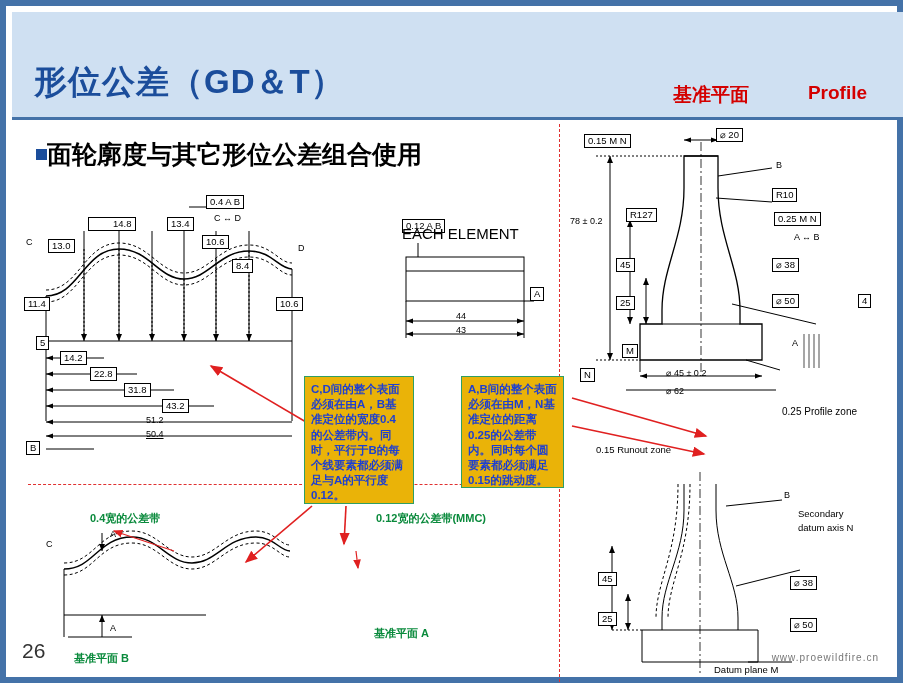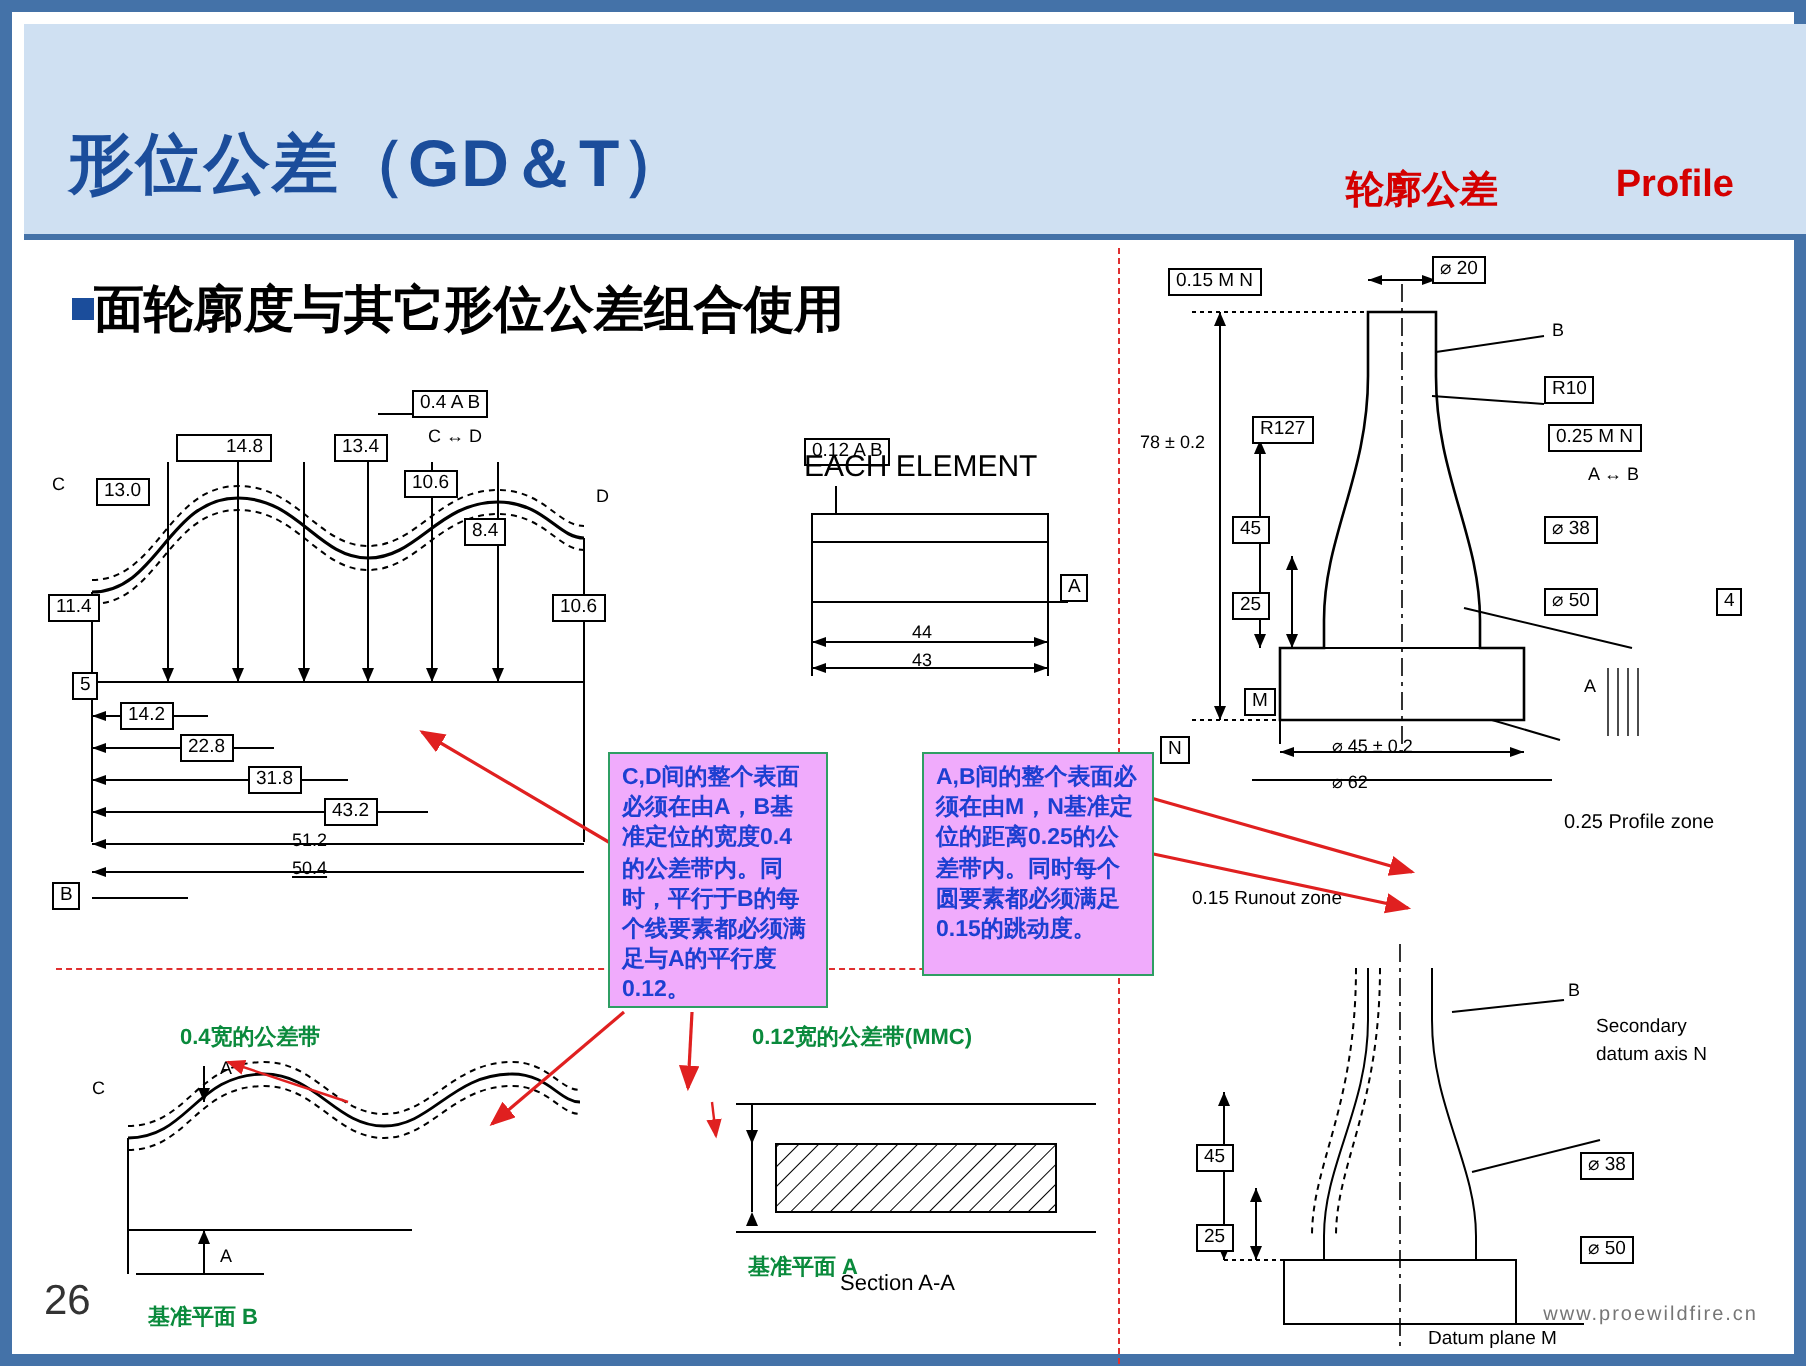--- a/index.html
+++ b/index.html
@@ -74,30 +74,30 @@
   
   #hsep{
     position:absolute;left:22px;top:478px;width:520px;height:0;
     border-top:1.6px dashed #e03030;
   }
 
   
   .note{
     position:absolute;
     border:1.5px solid #2f9e63;
-    background:#f0abfc;
+    background:#eab308;
     color:#1d3fd1;
     font-size:11.5px;
     line-height:1.32;
     padding:5px 6px;
     box-sizing:border-box;
     font-weight:bold;
   }
   #note-left{left:298px;top:370px;width:110px;height:128px;}
-  #note-right{left:455px;top:370px;width:116px;height:112px;}
+  #note-right{left:455px;top:370px;width:103px;height:112px;}
 
   .grn{position:absolute;color:#0a8a3c;font-size:11px;font-weight:bold;white-space:nowrap;}
 
   
   #wm{
     position:absolute;right:18px;bottom:14px;
     opacity:.92;text-align:center;
   }
   #wm-main{
     font-size:31px;font-weight:bold;color:#d24a1a;
@@ -108,21 +108,21 @@
 
   svg{display:block;}
 </style>
 </head>
 <body>
 
 <div id="slide">
 
   <div id="header"></div>
   <div id="title">形位公差（GD＆T）</div>
-  <div id="subtitle-cn">轮廓公差</div>
+  <div id="subtitle-cn">基准平面</div>
   <div id="subtitle-en">Profile</div>
 
   <div id="bullet-row">
     <span id="bullet-mark"></span>
     <span id="bullet-text">面轮廓度与其它形位公差组合使用</span>
   </div>
 
   <div id="pagenum">26</div>
 
   <div id="vsep"></div>
@@ -329,40 +329,20 @@
       <g fill="#000">
         <polygon points="56,40 53,33 59,33"></polygon>
         <polygon points="56,104 53,111 59,111"></polygon>
       </g>
     </svg>
     <div class="lbl plain" style="left:0px;top:28px;">C</div>
     <div class="lbl plain" style="left:64px;top:18px;">A</div>
     <div class="lbl plain" style="left:64px;top:112px;">A</div>
   </div>
 
-  <div class="dwg" style="left:352px;top:528px;width:200px;height:120px;">
-    <svg width="200" height="120" viewBox="0 0 200 120">
-      <defs>
-        <pattern id="hatch" width="7" height="7" patternTransform="rotate(45)" patternUnits="userSpaceOnUse">
-          <line x1="0" y1="0" x2="0" y2="7" stroke="#000" stroke-width="1"></line>
-        </pattern>
-      </defs>
-      <g stroke="#000" fill="none" stroke-width="1">
-        <line x1="10" y1="18" x2="190" y2="18"></line>
-        <rect x="30" y="38" width="140" height="34" fill="url(#hatch)"></rect>
-        <line x1="10" y1="82" x2="190" y2="82"></line>
-        <line x1="18" y1="18" x2="18" y2="72"></line>
-      </g>
-      <g fill="#000">
-        <polygon points="18,38 15,31 21,31"></polygon>
-        <polygon points="18,72 15,79 21,79"></polygon>
-      </g>
-    </svg>
-    <div class="lbl plain" style="left:62px;top:102px;font-size:11px;">Section A-A</div>
-  </div>
 
   <div class="dwg" style="left:580px;top:460px;width:310px;height:215px;">
     <svg width="310" height="215" viewBox="0 0 310 215">
       <g stroke="#000" fill="none" stroke-width="1">
         <path d="M98,18 L98,44 C98,88 76,116 76,152 L76,164 L56,164 L56,196 L172,196 L172,164 L152,164 L152,152 C152,116 130,88 130,44 L130,18"></path>
         <line x1="76" y1="164" x2="152" y2="164"></line>
         <line x1="114" y1="6" x2="114" y2="210" stroke-dasharray="9,3,2,3" stroke-width=".8"></line>
 
         <path d="M92,18 C92,88 70,116 70,152" stroke-dasharray="3,2.5"></path>
         <path d="M104,18 C104,88 82,116 82,152" stroke-dasharray="3,2.5"></path>

